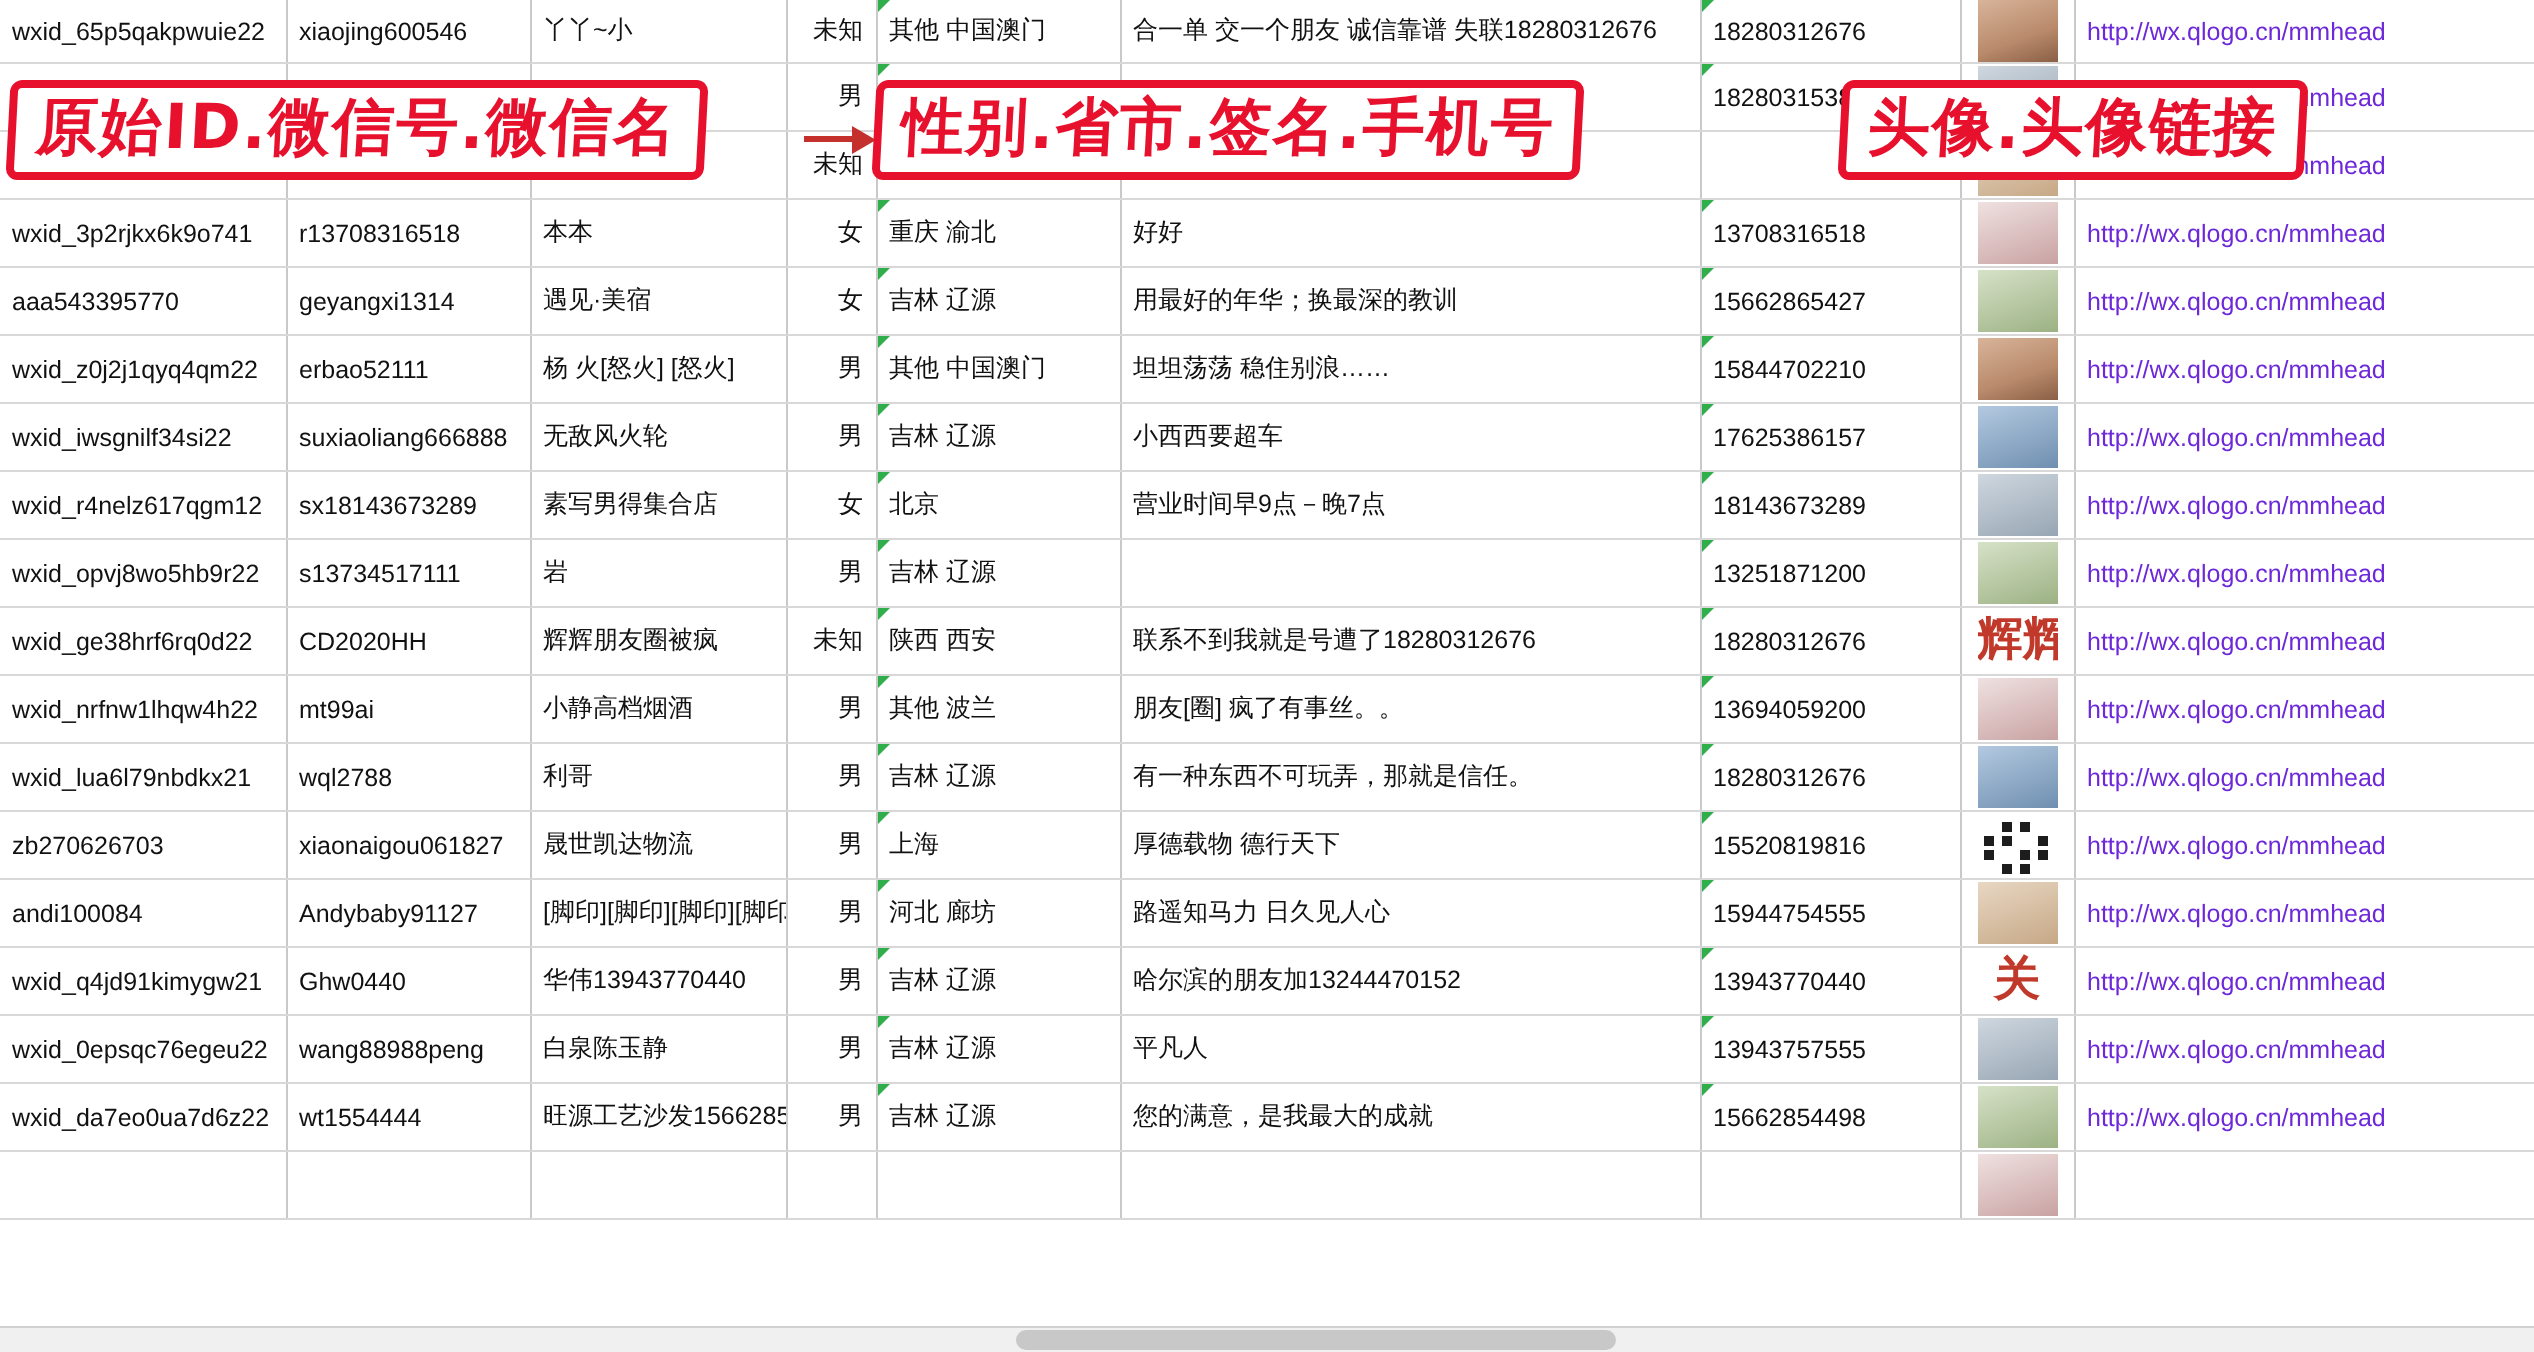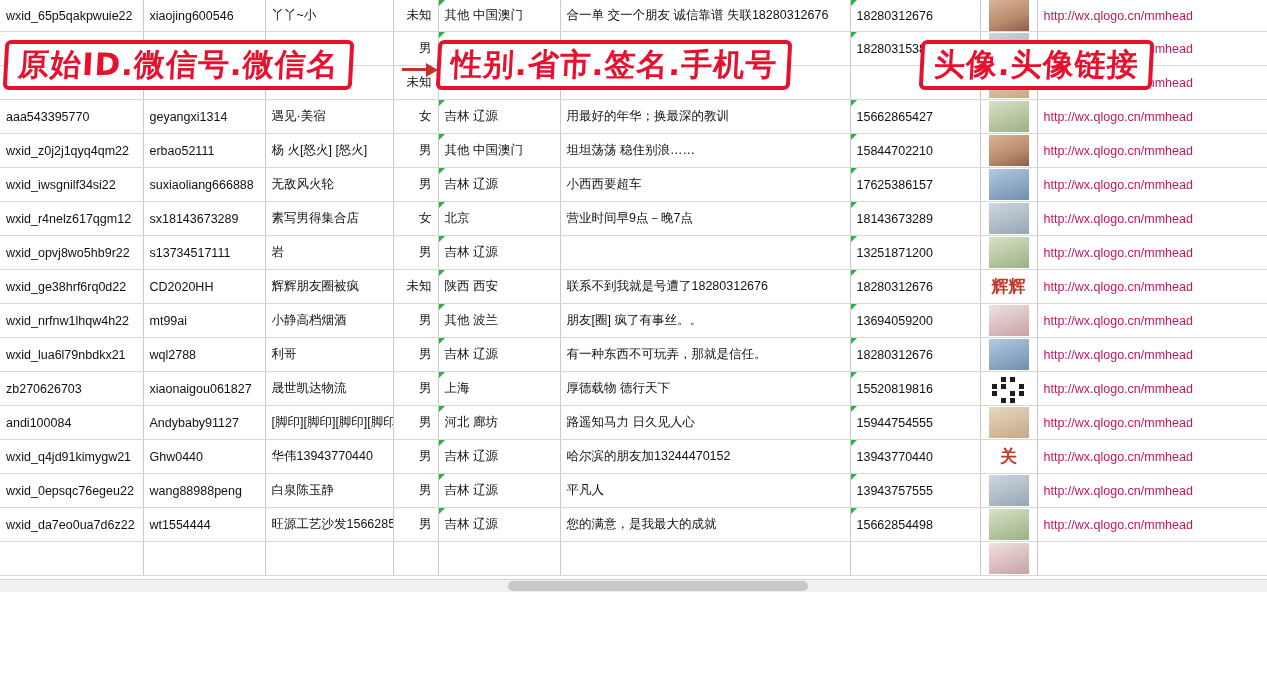--- a/index.html
+++ b/index.html
@@ -13,21 +13,21 @@
     overflow: hidden;
     font-family: "Liberation Sans", sans-serif;
     position: relative;
   }
 
   #sheet {
     position: absolute;
     left: 0;
     top: 0;
     width: 1267px;
-    height: 592px;
+    height: 676px;
     overflow: hidden;
   }
 
   table.grid {
     border-collapse: collapse;
     table-layout: fixed;
     width: 1267px;
     font-size: 12.5px;
     color: #111111;
   }
@@ -49,21 +49,21 @@
   col.c2 { width: 128px; }
   col.c3 { width: 45px; }
   col.c4 { width: 122px; }
   col.c5 { width: 290px; }
   col.c6 { width: 130px; }
   col.c7 { width: 57px; }
   col.c8 { width: 230px; }
 
   td.gender { text-align: right; }
   td.phone { text-align: left; margin-left: 14px; }
-  td.link { color: #be185d; }
+  td.link { color: #6d28d9; }
   td.avatar { padding: 0; text-align: center; }
 
   
   td.mark { position: relative; }
   td.mark:before {
     content: "";
     position: absolute;
     left: 0;
     top: 0;
     border-top: 6px solid #2fae4b;
@@ -86,21 +86,21 @@
   }
   .av-a { background: linear-gradient(160deg,#d8b49a 0%, #b98a6b 60%, #8a5f46 100%); }
   .av-b { background: linear-gradient(160deg,#cfd7df 0%, #97a6b4 100%); }
   .av-c { background: linear-gradient(160deg,#e8d7c3 0%, #c6a886 100%); }
   .av-d { background: linear-gradient(160deg,#b3c9e0 0%, #6f8fb0 100%); }
   .av-e { background: linear-gradient(160deg,#efe1e1 0%, #c9a2a2 100%); }
   .av-f { background: linear-gradient(160deg,#d6e2c8 0%, #9cb183 100%); }
   .av-g { background: #ffffff; }
   .av-text {
     color: #c0392b;
-    font-size: 17px;
+    font-size: 23px;
     line-height: 31px;
     font-family: "DejaVu Sans", sans-serif;
     text-align: center;
     font-weight: bold;
   }
   .av-qr {
     background: #ffffff;
   }
   .av-qr i {
     background: #1d1d1d;
@@ -235,20 +235,33 @@
           <td class="gender">未知</td>
           <td></td>
           <td></td>
           <td class="phone"></td>
           <td class="avatar">
             <div class="avatar-box av-c"></div>
           </td>
           <td class="link">http://wx.qlogo.cn/mmhead</td>
         </tr>
         <tr>
+          <td>wxid_3p2rjkx6k9o741</td>
+          <td>r13708316518</td>
+          <td>本本</td>
+          <td class="gender">女</td>
+          <td class="mark">重庆 渝北</td>
+          <td>好好</td>
+          <td class="phone mark">13708316518</td>
+          <td class="avatar">
+            <div class="avatar-box av-e"></div>
+          </td>
+          <td class="link">http://wx.qlogo.cn/mmhead</td>
+        </tr>
+        <tr>
           <td>aaa543395770</td>
           <td>geyangxi1314</td>
           <td>遇见·美宿</td>
           <td class="gender">女</td>
           <td class="mark">吉林 辽源</td>
           <td>用最好的年华；换最深的教训</td>
           <td class="phone mark">15662865427</td>
           <td class="avatar">
             <div class="avatar-box av-f"></div>
           </td>

